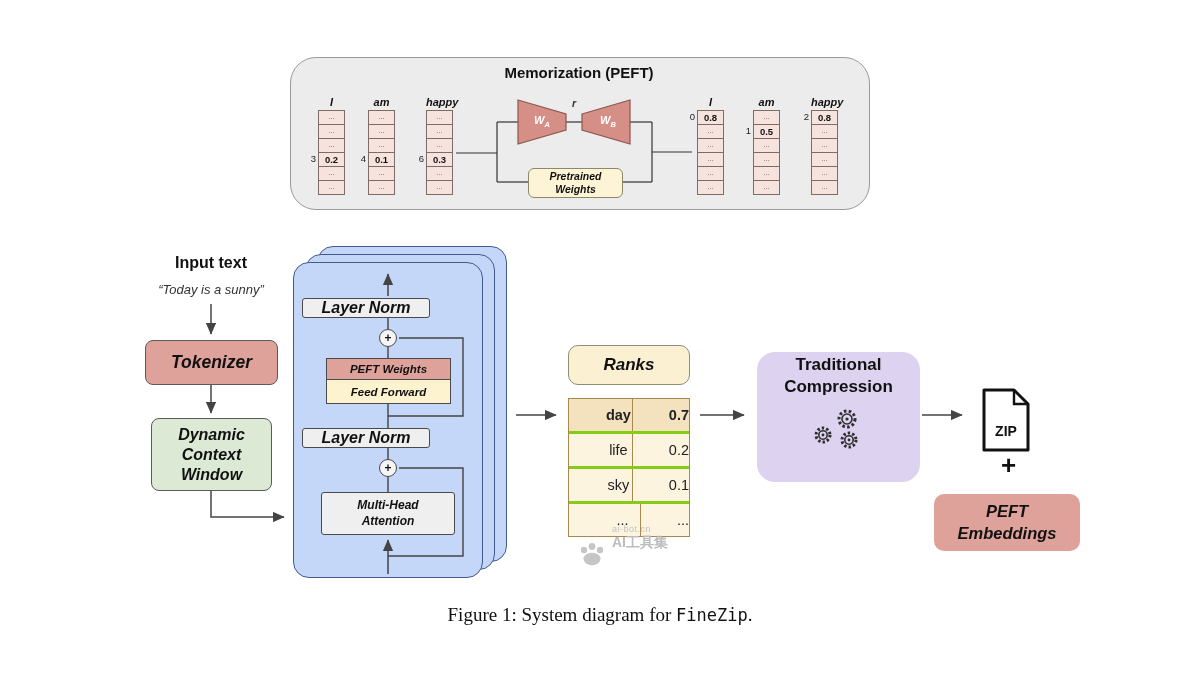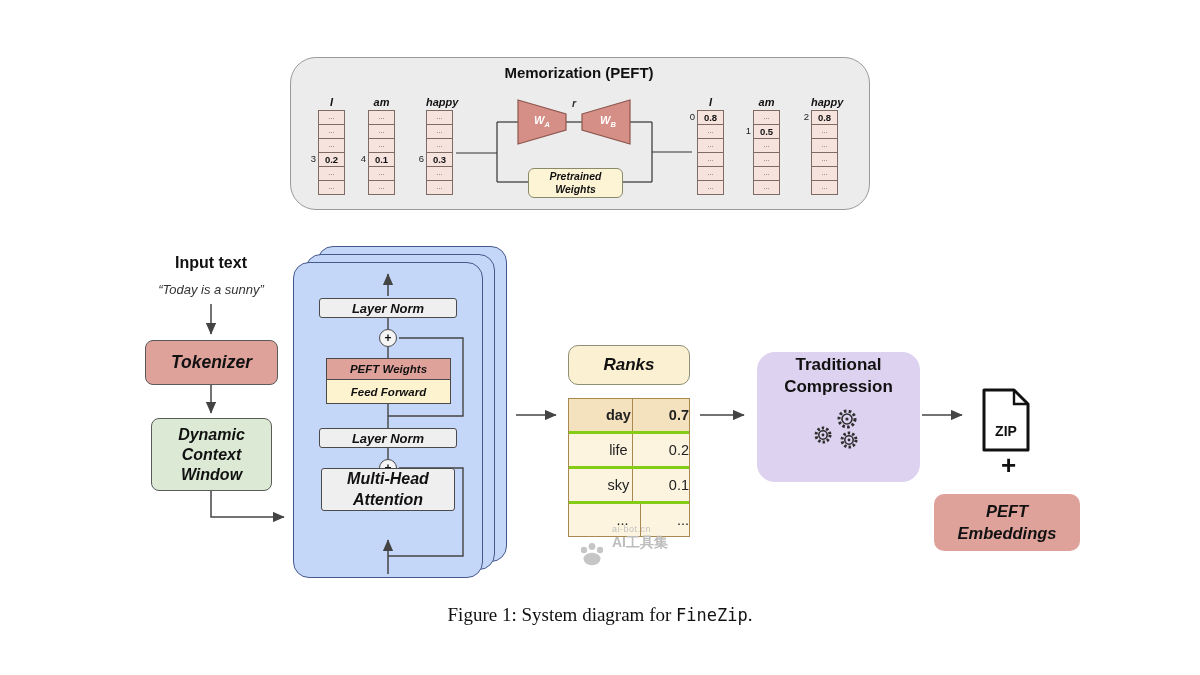--- a/index.html
+++ b/index.html
@@ -33,26 +33,26 @@
   .input-quote{left:110px;top:282px;width:202px;text-align:center;font-style:italic;font-size:13px;color:#333;z-index:3;}
   .tokenizer{left:145px;top:340px;width:133px;height:45px;background:#dfa29b;border:1.5px solid #5a5a5a;
              border-radius:8px;font-weight:bold;font-size:17.5px;z-index:3;}
   .dcw{left:151px;top:418px;width:121px;height:73px;background:#dce9d5;border:1.5px solid #5a5a5a;
        border-radius:8px;font-weight:bold;font-size:16px;line-height:1.25;z-index:3;}
 
   
   .layer{width:190px;height:316px;background:#c4d7f8;border:1.5px solid #44598c;border-radius:16px;
          box-sizing:border-box;z-index:1;}
   .tbox{background:#efefef;border:1px solid #4a4a4a;border-radius:3px;font-weight:bold;z-index:3;}
-  .ln{left:319px;width:138px;height:20px;font-size:13px;}
+  .ln{left:302px;width:128px;height:20px;font-size:16px;}
   .peft{left:326px;top:358px;width:125px;height:22px;background:#dfa29b;border:1px solid #4a4a4a;
         font-weight:bold;font-size:11.5px;z-index:3;}
   .ff{left:326px;top:379px;width:125px;height:25px;background:#fdf3cf;border:1px solid #4a4a4a;
       font-weight:bold;font-size:11.5px;z-index:3;}
-  .mha{left:321px;top:468px;width:134px;height:43px;font-size:16px;line-height:1.3;}
+  .mha{left:321px;top:492px;width:134px;height:43px;font-size:12px;line-height:1.3;}
   .plus-circle{width:18px;height:18px;border-radius:50%;background:#f5f5f5;border:1.2px solid #4a4a4a;
                font-size:12px;font-weight:bold;line-height:16px;text-align:center;box-sizing:border-box;z-index:3;}
 
   
   .ranks-title{left:568px;top:345px;width:122px;height:40px;background:#fbf0d2;border:1.5px solid #8f8f77;
                border-radius:10px;font-weight:bold;font-size:17px;z-index:3;}
   #ranks-table{left:568px;top:398px;width:122px;border:1.5px solid #a8884f;box-sizing:border-box;
                background:#fcf4df;z-index:3;}
   .rk-row{display:flex;height:32px;}
   .rk-row + .rk-row{border-top:3px solid #84cc16;}

